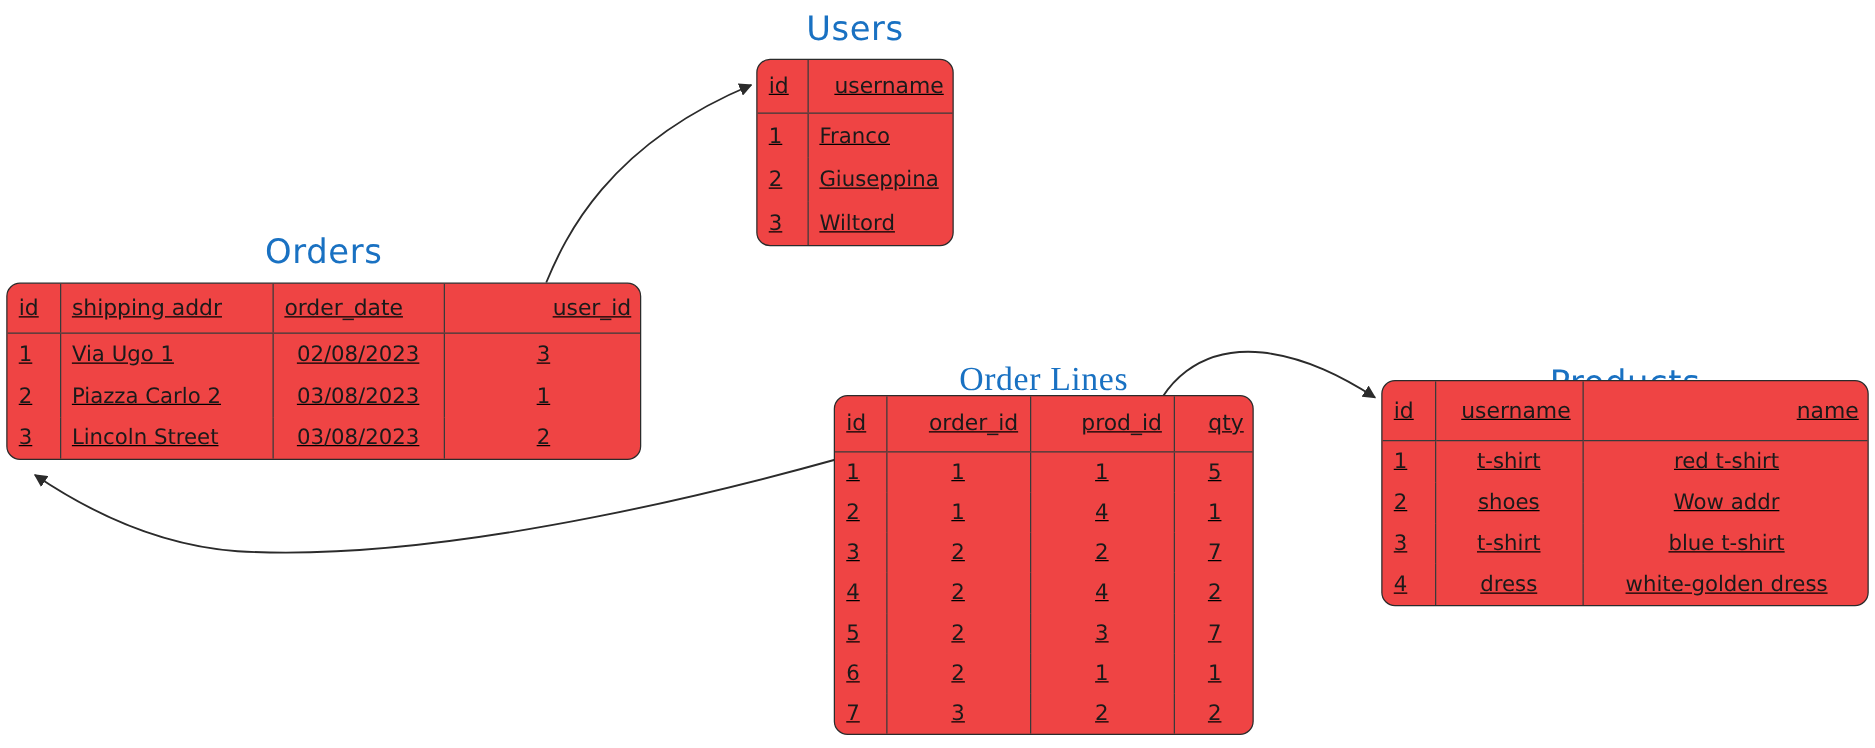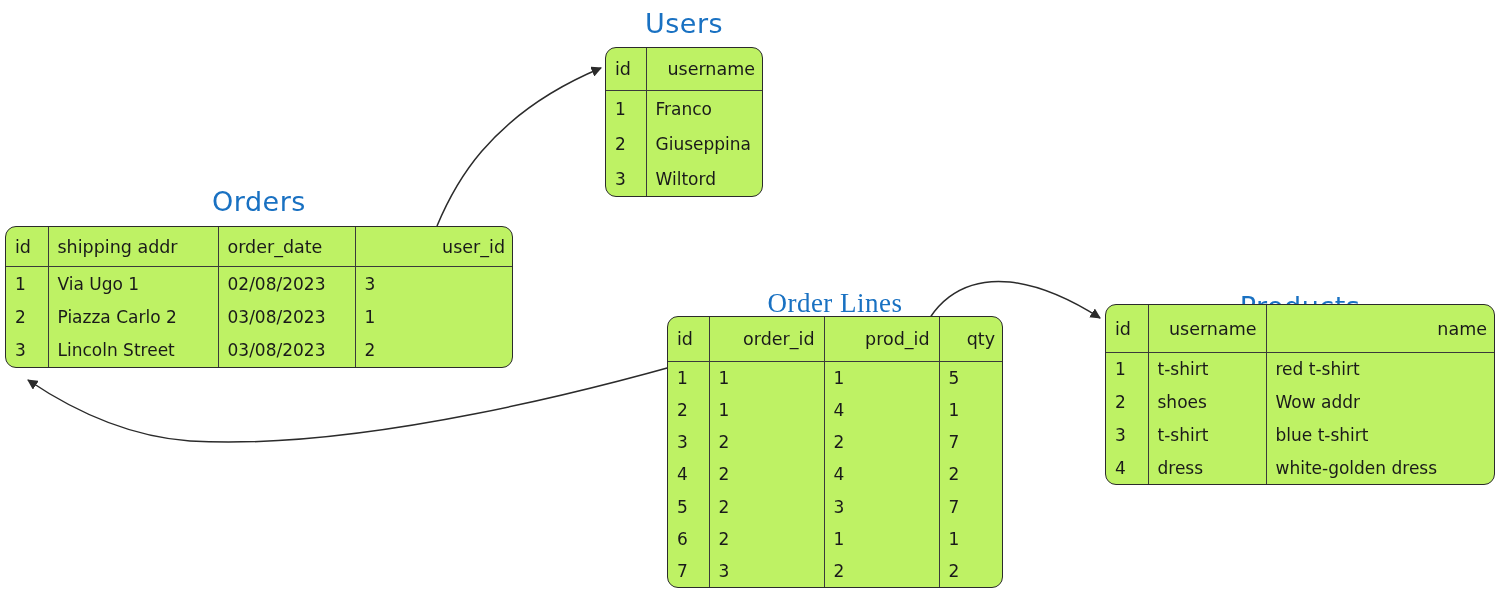--- a/index.html
+++ b/index.html
@@ -48,22 +48,23 @@
     font-size: 27px;
     font-weight: 400;
     letter-spacing: 0.5px;
     white-space: nowrap;
   }
   .entity-box {
     position: absolute;
     box-sizing: border-box;
     border: 1.6px solid #2b2b2b;
     border-radius: 11px;
-    background: #bef264;
+    background: #ef4444;
     overflow: hidden;
+    text-decoration: underline;
   }
   .etable {
     width: 100%;
     height: 100%;
     border-collapse: collapse;
     table-layout: fixed;
     font-family: "DejaVu Sans", sans-serif;
   }
   .etable th, .etable td {
     padding: 0 9px;
@@ -73,20 +74,21 @@
     border: 0;
     white-space: nowrap;
     overflow: hidden;
   }
   .etable th {
     border-bottom: 1.5px solid #3a3a3a;
     font-size: 17.5px;
     text-align: right;
   }
   .etable td {
+    text-align: center;
   }
   .etable th.col-sep,
   .etable td.col-sep {
     border-left: 1.5px solid #3a3a3a;
   }
   .etable th.a-left,
   .etable td.a-left { text-align: left; }
   .etable th.a-right,
   .etable td.a-right { text-align: left; }
 

